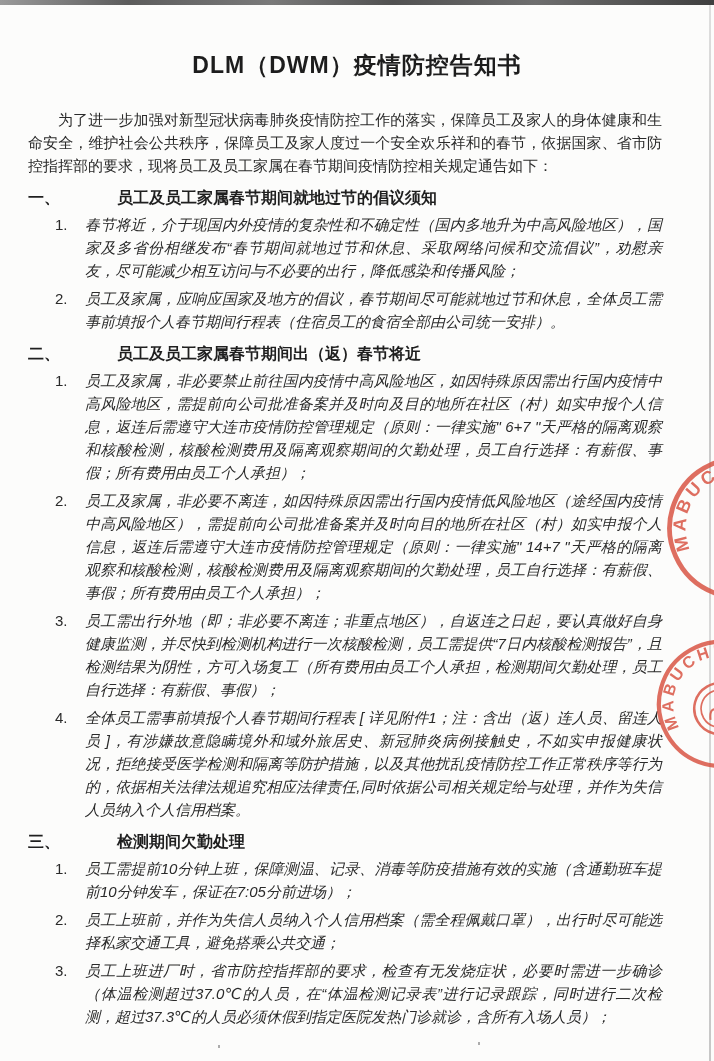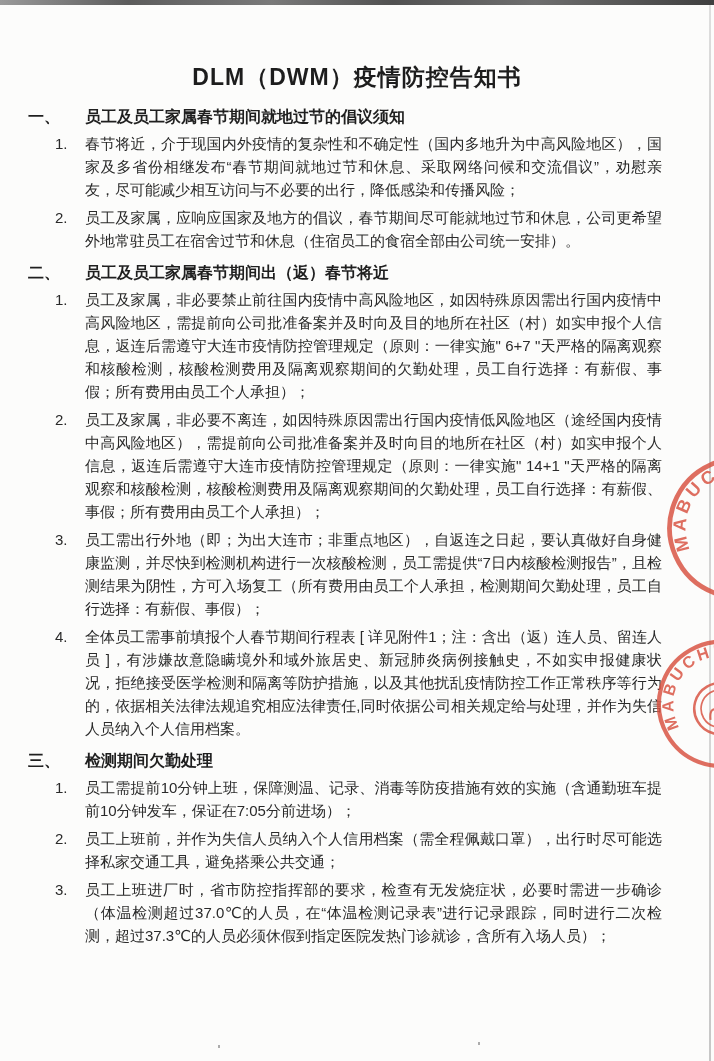--- a/index.html
+++ b/index.html
@@ -15,94 +15,95 @@
   .scan-top-edge{
     position:absolute;top:0;left:0;width:714px;height:5px;
     background:linear-gradient(90deg,#9a9a9a 0%,#5c5c5c 18%,#7a7a7a 38%,#515151 55%,#6e6e6e 75%,#3f3f3f 100%);
   }
   .scan-right-edge{
     position:absolute;top:5px;right:3px;width:2px;height:1056px;
     background:linear-gradient(180deg,#cfcfcf,#9f9f9f 30%,#c8c8c8 60%,#aaaaaa);
     opacity:.65;
   }
   .title{
-    margin:12px;padding-top:50px;
+    margin:0;padding-top:50px;
     text-align:center;
     font-size:23px;font-weight:bold;color:#1d1d1d;
     letter-spacing:1px;
   }
   .intro{
     margin:27px 52px 6px 28px;
     font-size:15px;line-height:23px;
     text-indent:2em;text-align:justify;
     color:#2a2a2a;
   }
   .section-header{
     display:flex;
     margin:9px 52px 3px 28px;
     font-size:16px;font-weight:bold;color:#1f1f1f;
     line-height:24px;
   }
   .sec-num{flex:0 0 57px;}
-  .sec-heading{flex:1;}
+  .sec-heading{flex:1;margin-left:32px;}
   .item{
     display:flex;
     margin:2px 52px 5px 55px;
     font-size:15px;line-height:23px;color:#2a2a2a;
   }
   .item-num{flex:0 0 30px;}
-  .item-text{flex:1;text-align:justify;}
+  .item-text{flex:1;text-align:justify;font-style:italic;}
   .stamp{position:absolute;opacity:.82;pointer-events:none;}
   .stamp-1{left:663px;top:452px;width:152px;height:152px;}
   .stamp-2{left:653px;top:636px;width:136px;height:136px;}
   .speck{position:absolute;width:2px;height:3px;background:#8a8a8a;opacity:.7;}
   .speck-1{left:218px;top:1045px;}
   .speck-2{left:478px;top:1042px;}
 </style>
 </head>
 <body>
 
 <div class="page">
   <div class="scan-top-edge"></div>
   <div class="scan-right-edge"></div>
 
   <h1 class="title">DLM（DWM）疫情防控告知书</h1>
 
+  <p class="intro">为了进一步加强对新型冠状病毒肺炎疫情防控工作的落实，保障员工及家人的身体健康和生命安全，维护社会公共秩序，保障员工及家人度过一个安全欢乐祥和的春节，依据国家、省市防控指挥部的要求，现将员工及员工家属在春节期间疫情防控相关规定通告如下：</p>
 
   <div class="section">
     <div class="section-header">
       <span class="sec-num">一、</span>
       <span class="sec-heading">员工及员工家属春节期间就地过节的倡议须知</span>
     </div>
     <div class="item">
       <span class="item-num">1.</span>
       <div class="item-text">春节将近，介于现国内外疫情的复杂性和不确定性（国内多地升为中高风险地区），国家及多省份相继发布“春节期间就地过节和休息、采取网络问候和交流倡议”，劝慰亲友，尽可能减少相互访问与不必要的出行，降低感染和传播风险；</div>
     </div>
     <div class="item">
       <span class="item-num">2.</span>
-      <div class="item-text">员工及家属，应响应国家及地方的倡议，春节期间尽可能就地过节和休息，公司更希望外地常驻员工在宿舍过节和休息（住宿员工的食宿全部由公司统一安排）。</div>
+      <div class="item-text">员工及家属，应响应国家及地方的倡议，春节期间尽可能就地过节和休息，全体员工需事前填报个人春节期间行程表（住宿员工的食宿全部由公司统一安排）。</div>
     </div>
   </div>
 
   <div class="section">
     <div class="section-header">
       <span class="sec-num">二、</span>
       <span class="sec-heading">员工及员工家属春节期间出（返）春节将近</span>
     </div>
     <div class="item">
       <span class="item-num">1.</span>
       <div class="item-text">员工及家属，非必要禁止前往国内疫情中高风险地区，如因特殊原因需出行国内疫情中高风险地区，需提前向公司批准备案并及时向及目的地所在社区（村）如实申报个人信息，返连后需遵守大连市疫情防控管理规定（原则：一律实施" 6+7 "天严格的隔离观察和核酸检测，核酸检测费用及隔离观察期间的欠勤处理，员工自行选择：有薪假、事假；所有费用由员工个人承担）；</div>
     </div>
     <div class="item">
       <span class="item-num">2.</span>
-      <div class="item-text">员工及家属，非必要不离连，如因特殊原因需出行国内疫情低风险地区（途经国内疫情中高风险地区），需提前向公司批准备案并及时向目的地所在社区（村）如实申报个人信息，返连后需遵守大连市疫情防控管理规定（原则：一律实施" 14+1 "天严格的隔离观察和核酸检测，核酸检测费用及隔离观察期间的欠勤处理，员工自行选择：有薪假、事假；所有费用由员工个人承担）；</div>
+      <div class="item-text">员工及家属，非必要不离连，如因特殊原因需出行国内疫情低风险地区（途经国内疫情中高风险地区），需提前向公司批准备案并及时向目的地所在社区（村）如实申报个人信息，返连后需遵守大连市疫情防控管理规定（原则：一律实施" 14+7 "天严格的隔离观察和核酸检测，核酸检测费用及隔离观察期间的欠勤处理，员工自行选择：有薪假、事假；所有费用由员工个人承担）；</div>
     </div>
     <div class="item">
       <span class="item-num">3.</span>
-      <div class="item-text">员工需出行外地（即；为出大连市；非重点地区），自返连之日起，要认真做好自身健康监测，并尽快到检测机构进行一次核酸检测，员工需提供“7日内核酸检测报告”，且检测结果为阴性，方可入场复工（所有费用由员工个人承担，检测期间欠勤处理，员工自行选择：有薪假、事假）；</div>
+      <div class="item-text">员工需出行外地（即；非必要不离连；非重点地区），自返连之日起，要认真做好自身健康监测，并尽快到检测机构进行一次核酸检测，员工需提供“7日内核酸检测报告”，且检测结果为阴性，方可入场复工（所有费用由员工个人承担，检测期间欠勤处理，员工自行选择：有薪假、事假）；</div>
     </div>
     <div class="item">
       <span class="item-num">4.</span>
       <div class="item-text">全体员工需事前填报个人春节期间行程表 [ 详见附件1；注：含出（返）连人员、留连人员 ]，有涉嫌故意隐瞒境外和域外旅居史、新冠肺炎病例接触史，不如实申报健康状况，拒绝接受医学检测和隔离等防护措施，以及其他扰乱疫情防控工作正常秩序等行为的，依据相关法律法规追究相应法律责任,同时依据公司相关规定给与处理，并作为失信人员纳入个人信用档案。</div>
     </div>
   </div>
 
   <div class="section">
     <div class="section-header">
       <span class="sec-num">三、</span>

